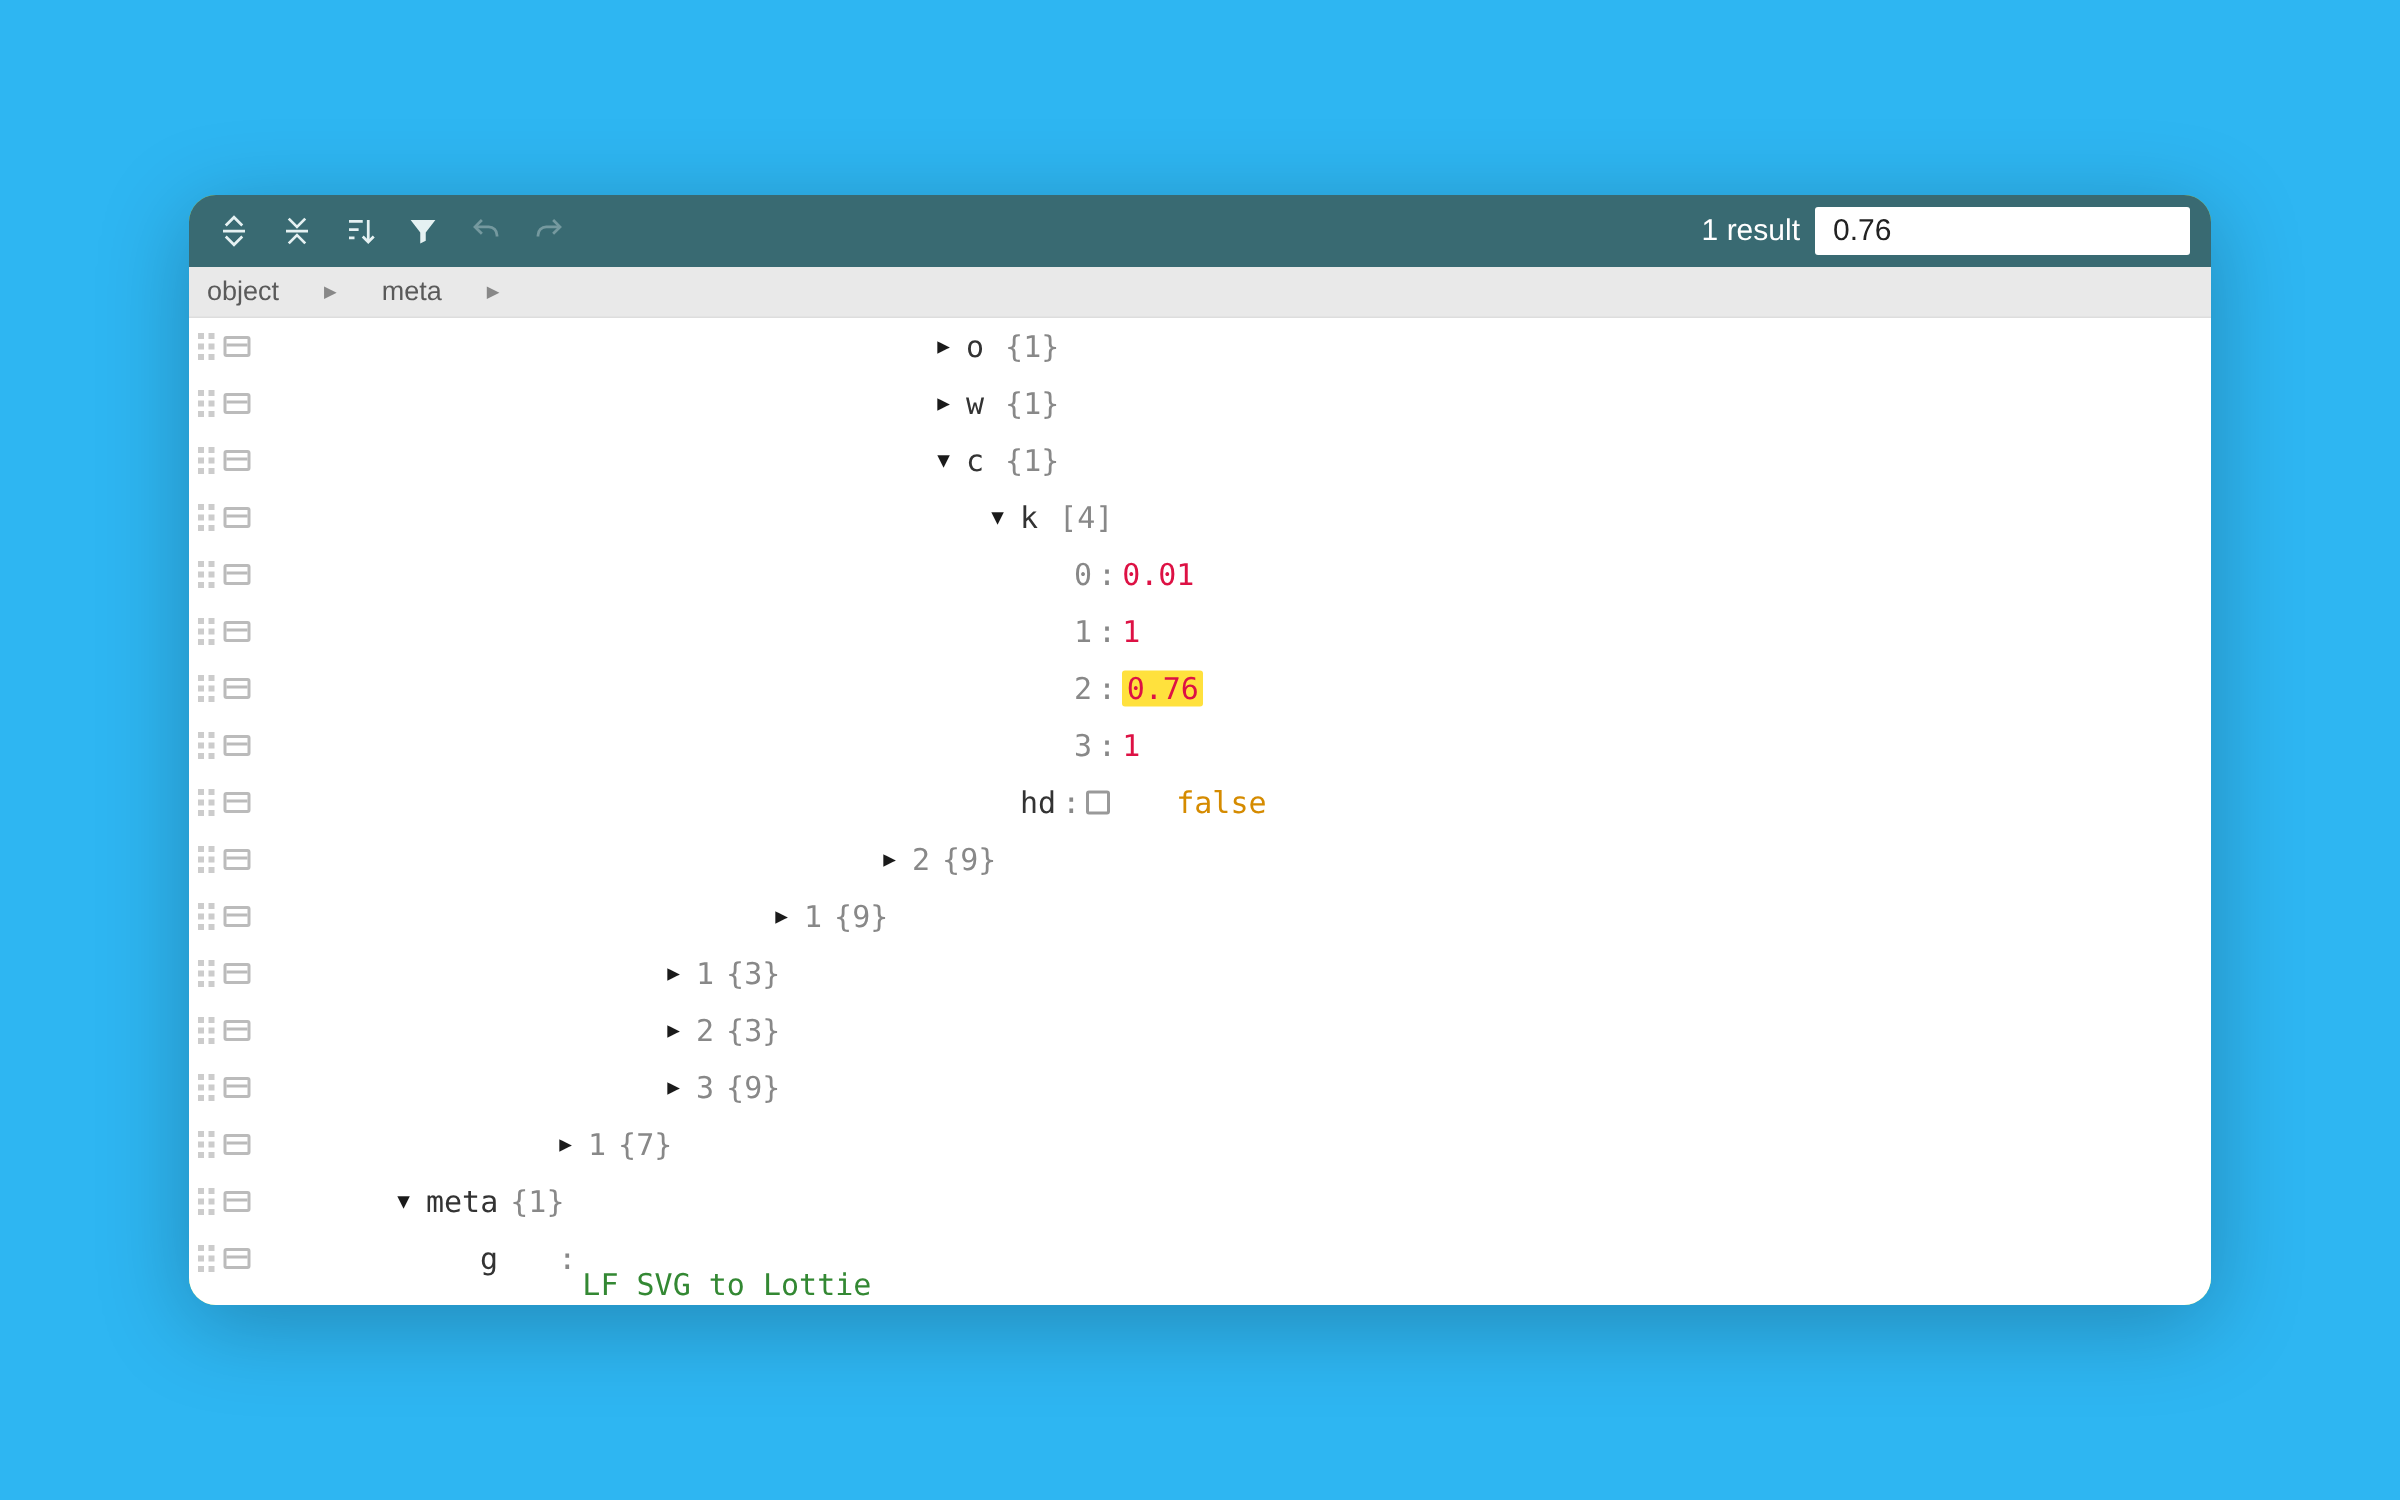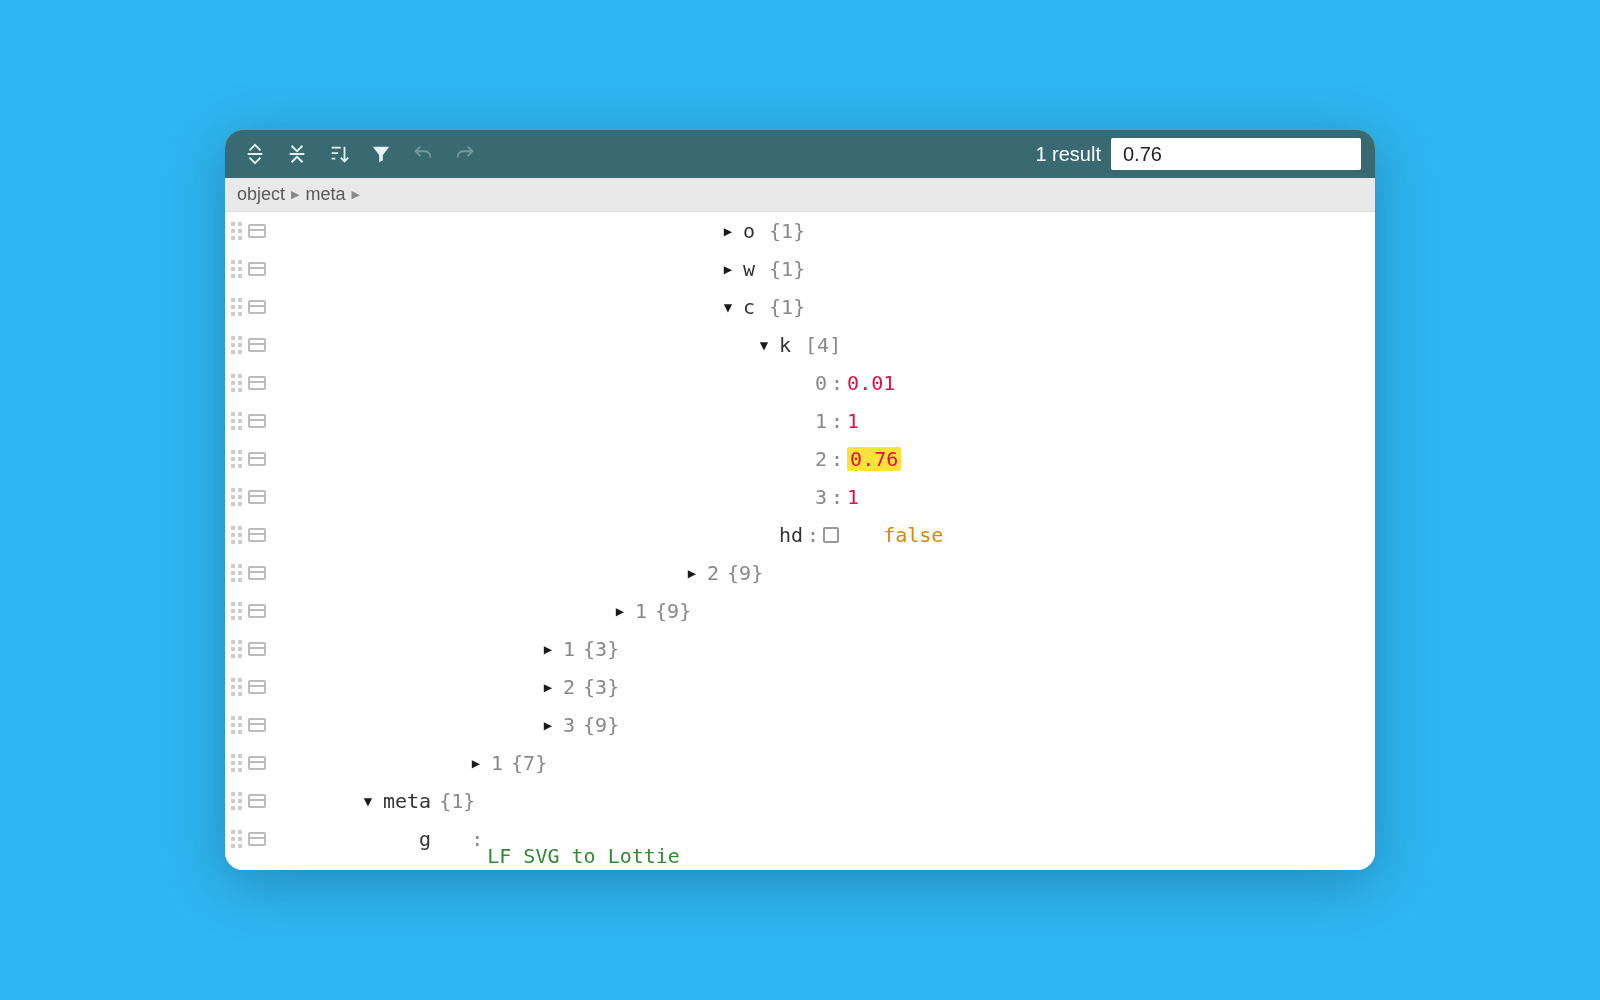--- a/index.html
+++ b/index.html
@@ -3,21 +3,21 @@
 <meta charset="utf-8">
 <style>
   * { margin:0; padding:0; box-sizing:border-box; }
   html,body { width:1600px; height:1000px; }
   body {
     background:#2eb6f2;
     font-family:Menlo,Consolas,'DejaVu Sans Mono',monospace;
     display:flex; align-items:center; justify-content:center;
   }
   .window {
-    width:1150px; height:740px;
+    width:1348px; height:740px;
     background:#bef264;
     border-radius:18px;
     box-shadow:0 12px 60px rgba(0,0,0,0.25);
     overflow:hidden; display:flex; flex-direction:column;
   }
   
   .toolbar {
     height:48px; background:#396a72;
     display:flex; align-items:center;
     padding:0 14px; color:#e5f1f2;
@@ -37,21 +37,21 @@
   .search-box svg { margin-right:6px; }
   .search-input {
     flex:1; border:none; outline:none; height:100%;
     font-family:sans-serif; font-size:20px; color:#222;
     background:transparent;
   }
   
   .crumbs {
     height:34px; background:#e9e9e9; border-bottom:1px solid #ddd;
     display:flex; align-items:center; padding:0 12px;
-    font-family:sans-serif; font-size:18px; color:#5a5a5a;
+    font-family:sans-serif; font-size:18px; color:#5a5a5a;gap:24px;
   }
   .crumb-sep { margin:0 6px; color:#888; font-size:11px; }
   
   .tree {
     flex:1; background:#fff; overflow:auto; font-size:20px; color:#333;
   }
   .row {
     height:38px; display:flex; align-items:center; position:relative;
     white-space:pre;
   }

